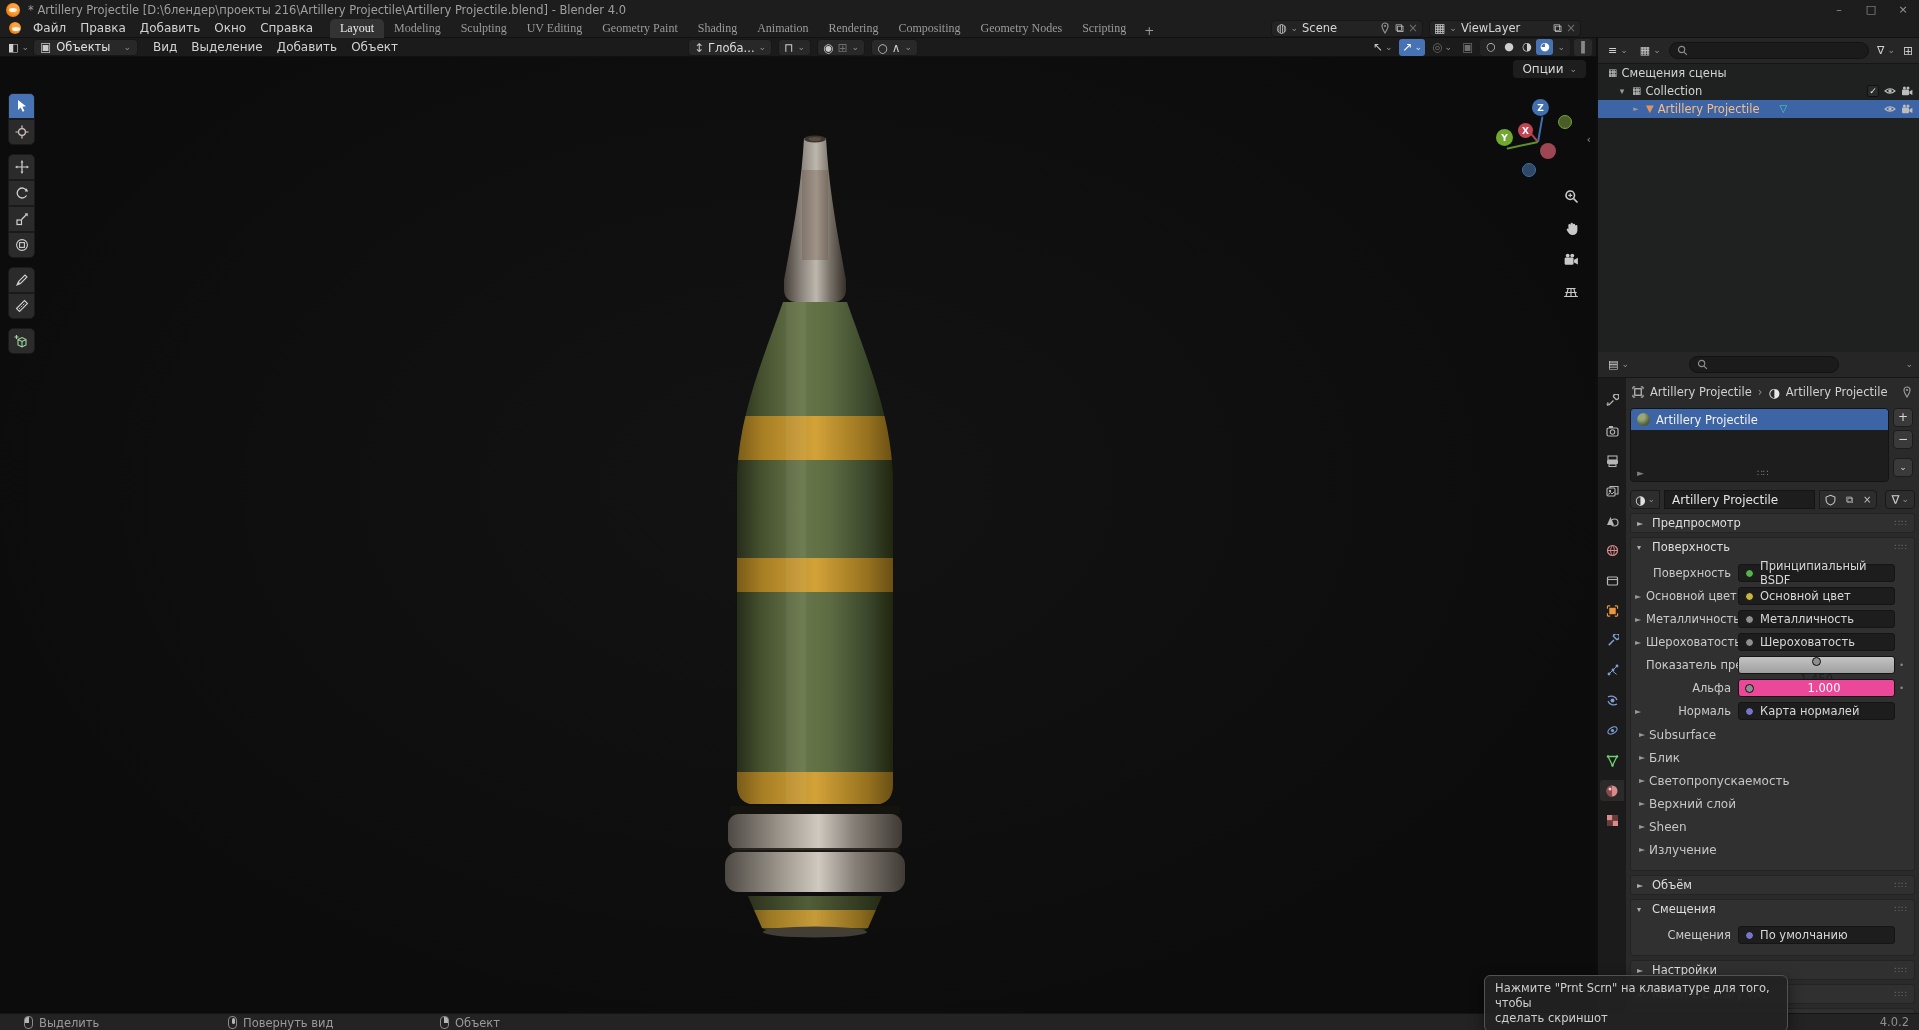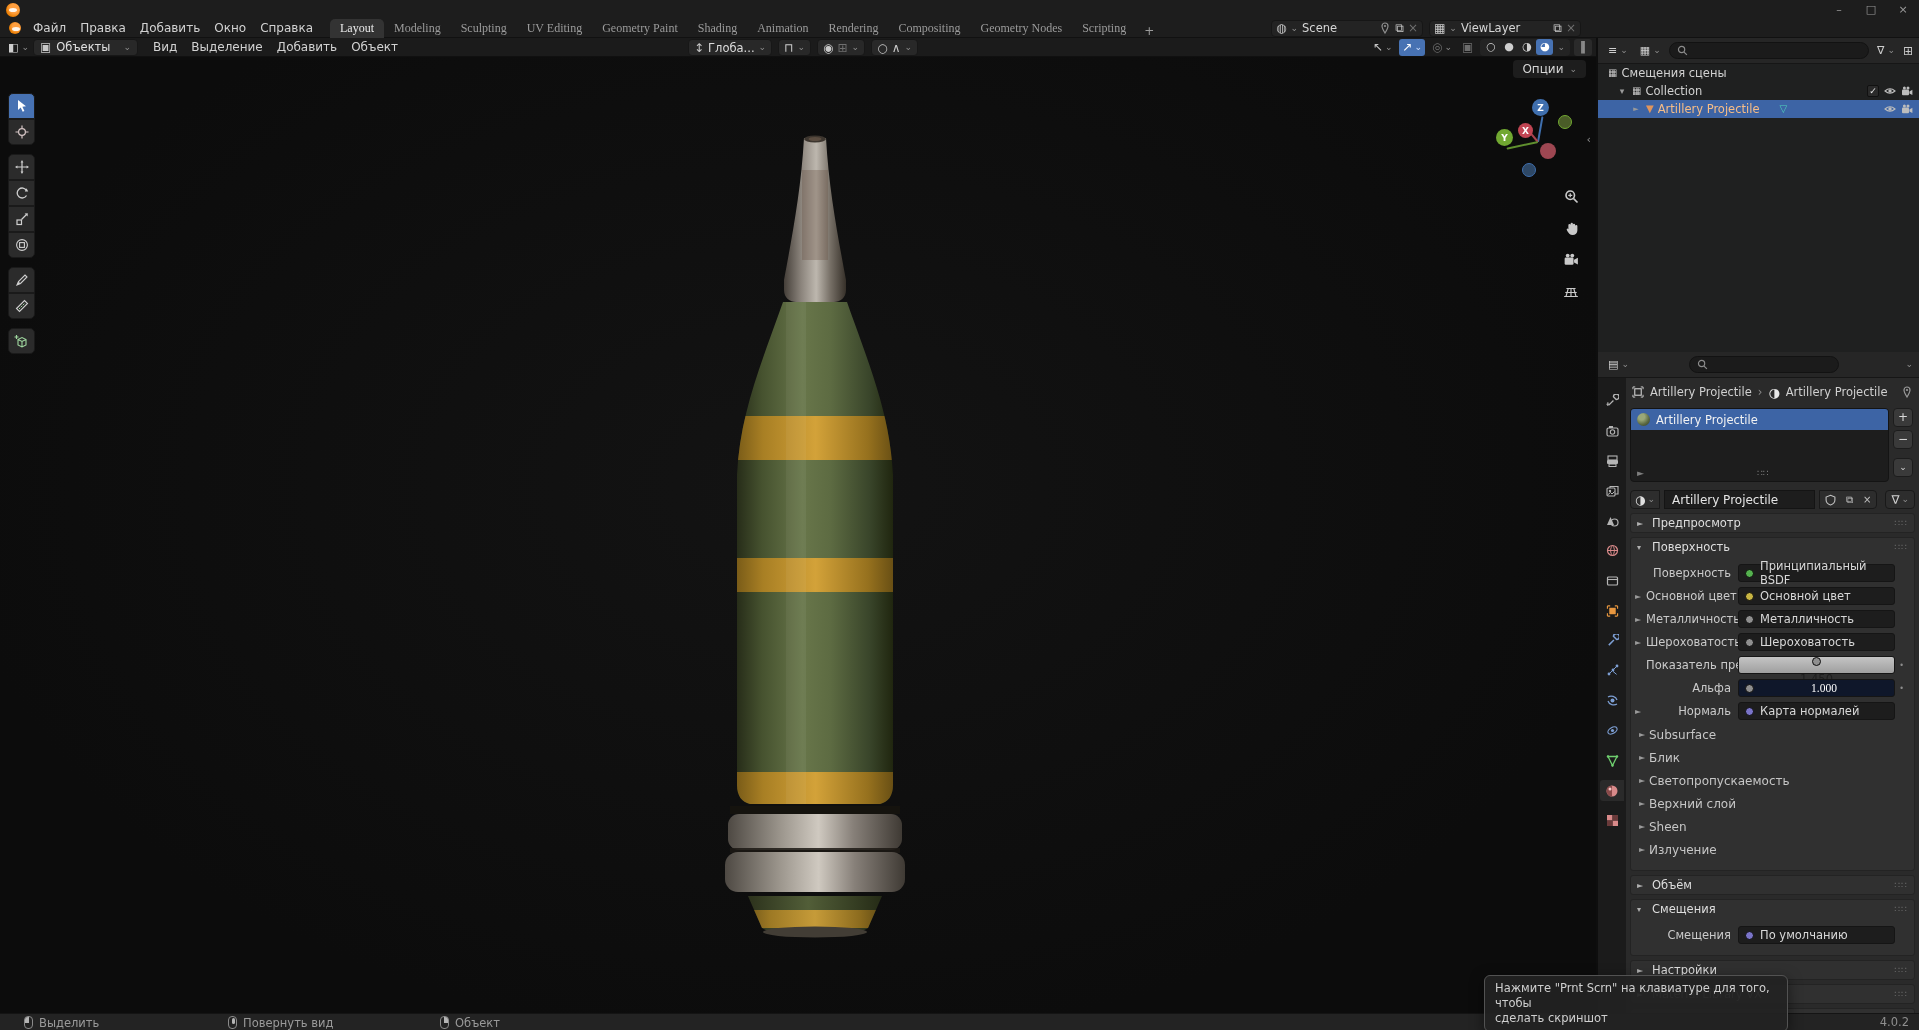--- a/index.html
+++ b/index.html
@@ -121,21 +121,21 @@
   .phead .grip { margin-left:auto; color:#6c6c6c; font-size:9px; letter-spacing:1px; }
   .pbody { padding:3px 6px 6px 2px; }
 
   .prow { display:flex; align-items:center; height:18px; margin:5px 0; }
   .pexp { width:13px; color:#9a9a9a; font-size:8px; text-align:left; padding-left:2px; }
   .plabel { width:92px; text-align:right; color:#cacaca; font-size:11.5px; padding-right:7px; white-space:nowrap; overflow:hidden; }
   .pfield { flex:1; height:18px; background:#1d1d1d; border:1px solid #151515; border-radius:3px; display:flex; align-items:center; gap:6px; padding:0 6px; color:#d8d8d8; font-size:11.5px; position:relative; }
   .socket { width:9px; height:9px; border-radius:50%; border:1px solid #0c0c0c; flex:0 0 auto; }
   .s-green{ background:#55b24f; } .s-yellow{ background:#c8b543; } .s-grey{ background:#8f8f8f; } .s-purple{ background:#7a74c9; }
   .f-ior { background:linear-gradient(180deg,#c4c4c4,#9f9f9f); color:#1e1e1e;flex-direction:column; }
-  .f-alpha { background:#0f172a; color:#ffffff;font-family:Liberation Serif, serif; }
+  .f-alpha { background:#ec4899; color:#ffffff; }
   .f-center .val { flex:1; text-align:center; }
   .pkey { width:13px; text-align:center; color:#8d8d8d; font-size:8px; }
   .subrow { display:flex; align-items:center; height:17px; margin:6px 0; color:#c6c6c6; }
   .subrow .pexp { width:16px; padding-left:6px; }
 
   
   .statusbar { position:absolute; left:0; top:1013px; width:1919px; height:17px; background:#232323; border-top:1px solid #141414; color:#9a9a9a; font-size:11.5px; }
   .sb-item { position:absolute; top:0; display:flex; align-items:center; gap:6px; height:17px; }
   .sb-version { position:absolute; right:10px; top:0; line-height:17px; color:#8f8f8f;margin-left:44px; }
   .mouse { width:9px; height:13px; border:1px solid #8a8a8a; border-radius:4px; position:relative; }
@@ -179,20 +179,21 @@
       </g>
     <g id="i-pin">
         <path d="M6,1 a3,3 0 0 1 3,3 c0,2.2-3,7-3,7 s-3,-4.8-3,-7 a3,3 0 0 1 3,-3 z" fill="none" stroke="currentColor" stroke-width="1.2"></path>
         <circle cx="6" cy="4" r="1.1" fill="currentColor"></circle>
       </g>
   </defs>
 </svg>
 
 <div class="titlebar">
   <span class="blender-logo"></span>
+  <span class="wtitle">* Artillery Projectile [D:\блендер\проекты 216\Artillery Projectile\Artillery Projectile.blend] - Blender 4.0</span>
 
   <div class="wcontrols" style="margin-left:auto; display:flex;">
     <span class="wbtn">–</span>
     <span class="wbtn">□</span>
     <span class="wbtn">×</span>
   </div>
 </div>
 
 <div class="topbar">
   <div class="appmenu-btn">

